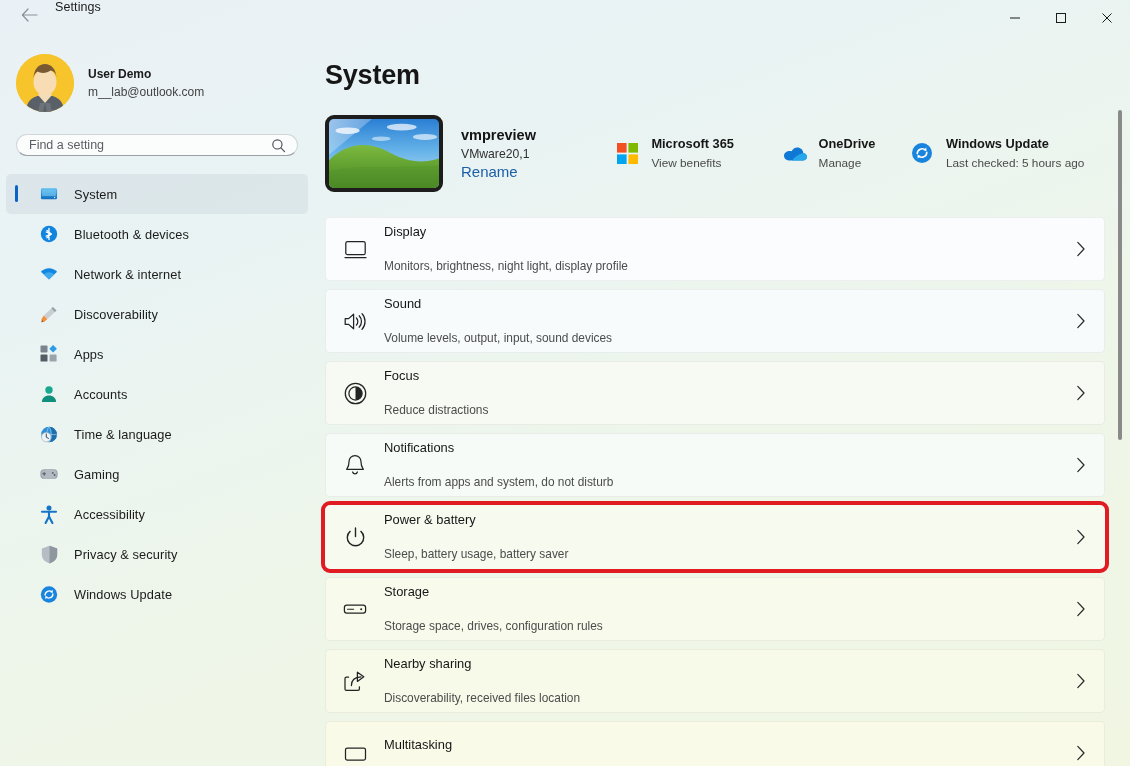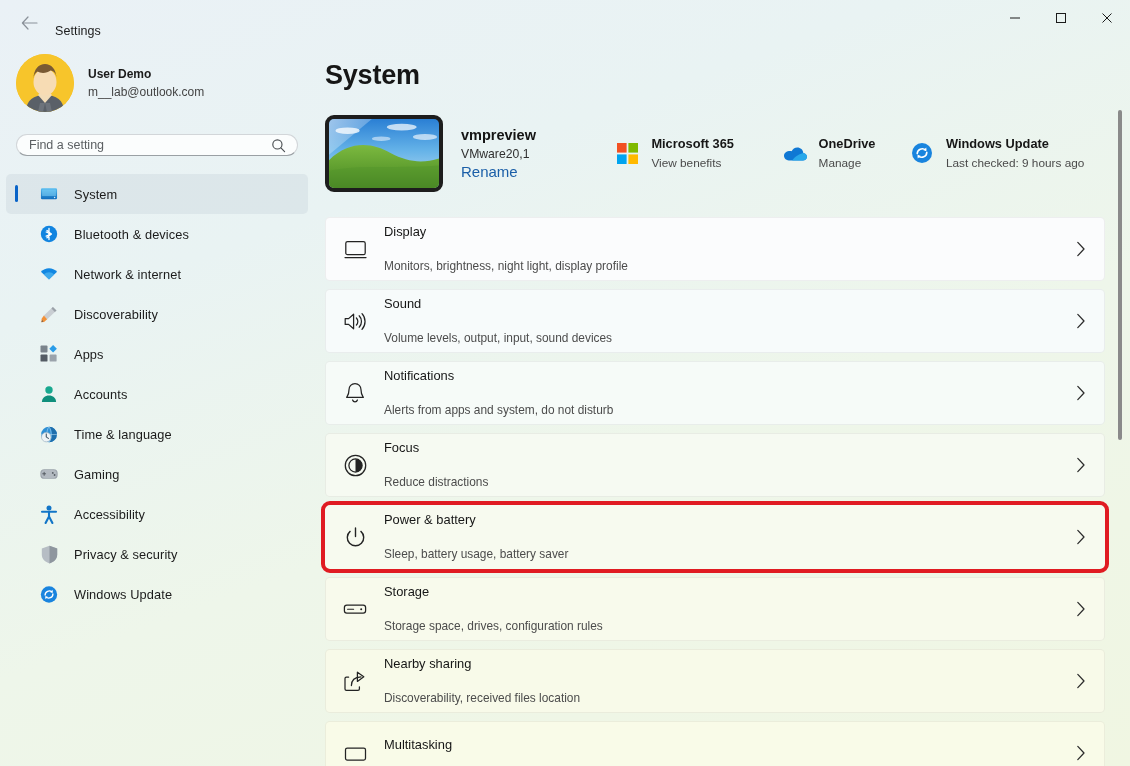--- a/index.html
+++ b/index.html
@@ -21,21 +21,21 @@
     overflow: hidden;
   }
 
   
   #titlebar {
     position: absolute;
     top: 0; left: 0;
     width: 1130px;
     height: 38px;
     display: flex;
-    align-items: flex-end;
+    align-items: flex-start;
     z-index: 30;
   }
   .tb-back {
     width: 34px; height: 30px;
     margin-left: 12px;
     display: flex; align-items: center; justify-content: center;
     border-radius: 4px;
     cursor: pointer;
   }
   .tb-back svg { display: block; }
@@ -556,21 +556,21 @@
           <svg width="22" height="22" viewBox="0 0 22 22">
             <circle cx="11" cy="11" r="10" fill="#1984de"></circle>
             <path d="M6.2 11.6 a5 5 0 0 1 8.4-3.5" fill="none" stroke="#ffffff" stroke-width="1.6" stroke-linecap="round"></path>
             <path d="M15.8 10.4 a5 5 0 0 1 -8.4 3.5" fill="none" stroke="#ffffff" stroke-width="1.6" stroke-linecap="round"></path>
             <path d="M15.3 5.4 l.1 3.1 l-3.1-.2z" fill="#ffffff"></path>
             <path d="M6.7 16.6 l-.1-3.1 l3.1 .2z" fill="#ffffff"></path>
           </svg>
         </span>
         <span class="ql-text">
           <span class="ql-title">Windows Update</span>
-          <span class="ql-sub">Last checked: 9 hours ago</span>
+          <span class="ql-sub">Last checked: 5 hours ago</span>
         </span>
       </div>
 
     </div>
 
     <div id="cards">
         <div class="card" style="background: rgb(251, 252, 253);">
           <span class="card-ico">
             <svg width="23" height="21" viewBox="0 0 23 21">
               <rect x="1.8" y="2.5" width="19.4" height="13.2" rx="1.8" fill="none" stroke="#232323" stroke-width="1.25"></rect>
@@ -599,55 +599,55 @@
           <div class="card-txt">
             <div class="card-title">Sound</div>
             <div class="card-sub">Volume levels, output, input, sound devices</div>
           </div>
           <span class="card-chev">
             <svg width="10" height="16" viewBox="0 0 10 16">
               <path d="M1.8 1.4 L8 8 L1.8 14.6" fill="none" stroke="#2b2b2b" stroke-width="1.25" stroke-linecap="round" stroke-linejoin="round"></path>
             </svg>
           </span>
         </div>
+        <div class="card" style="background: rgb(246, 250, 242);">
+          <span class="card-ico">
+            <svg width="23" height="23" viewBox="0 0 23 23">
+              <circle cx="11.5" cy="11.5" r="10.2" fill="none" stroke="#232323" stroke-width="1.25"></circle>
+              <circle cx="11.5" cy="11.5" r="6.6" fill="none" stroke="#232323" stroke-width="1.25"></circle>
+              <path d="M11.5 4.9 a6.6 6.6 0 0 1 0 13.2z" fill="#232323"></path>
+            </svg>
+          </span>
+          <div class="card-txt">
+            <div class="card-title">Focus</div>
+            <div class="card-sub">Reduce distractions</div>
+          </div>
+          <span class="card-chev">
+            <svg width="10" height="16" viewBox="0 0 10 16">
+              <path d="M1.8 1.4 L8 8 L1.8 14.6" fill="none" stroke="#2b2b2b" stroke-width="1.25" stroke-linecap="round" stroke-linejoin="round"></path>
+            </svg>
+          </span>
+        </div>
         <div class="card" style="background: rgb(246, 251, 248);">
           <span class="card-ico">
             <svg width="20" height="22" viewBox="0 0 20 22">
               <path d="M10 1.6 c-3.6 0-6 2.6-6 6.1 c0 5.2-1.8 6.6-2.4 7.6 h16.8 c-.6-1-2.4-2.4-2.4-7.6 c0-3.5-2.4-6.1-6-6.1z" fill="none" stroke="#232323" stroke-width="1.25" stroke-linejoin="round"></path>
               <path d="M7.6 18 a2.5 2.5 0 0 0 4.8 0" fill="none" stroke="#232323" stroke-width="1.25" stroke-linecap="round"></path>
             </svg>
           </span>
           <div class="card-txt">
             <div class="card-title">Notifications</div>
             <div class="card-sub">Alerts from apps and system, do not disturb</div>
           </div>
           <span class="card-chev">
             <svg width="10" height="16" viewBox="0 0 10 16">
               <path d="M1.8 1.4 L8 8 L1.8 14.6" fill="none" stroke="#2b2b2b" stroke-width="1.25" stroke-linecap="round" stroke-linejoin="round"></path>
             </svg>
           </span>
         </div>
-        <div class="card" style="background: rgb(246, 250, 242);">
-          <span class="card-ico">
-            <svg width="23" height="23" viewBox="0 0 23 23">
-              <circle cx="11.5" cy="11.5" r="10.2" fill="none" stroke="#232323" stroke-width="1.25"></circle>
-              <circle cx="11.5" cy="11.5" r="6.6" fill="none" stroke="#232323" stroke-width="1.25"></circle>
-              <path d="M11.5 4.9 a6.6 6.6 0 0 1 0 13.2z" fill="#232323"></path>
-            </svg>
-          </span>
-          <div class="card-txt">
-            <div class="card-title">Focus</div>
-            <div class="card-sub">Reduce distractions</div>
-          </div>
-          <span class="card-chev">
-            <svg width="10" height="16" viewBox="0 0 10 16">
-              <path d="M1.8 1.4 L8 8 L1.8 14.6" fill="none" stroke="#2b2b2b" stroke-width="1.25" stroke-linecap="round" stroke-linejoin="round"></path>
-            </svg>
-          </span>
-        </div>
         <div class="card highlighted" style="background: rgb(247, 250, 239);">
           <span class="card-ico">
             <svg width="23" height="23" viewBox="0 0 23 23">
               <path d="M6.1 5.4 a8.2 8.2 0 1 0 10.8 0" fill="none" stroke="#232323" stroke-width="1.4" stroke-linecap="round"></path>
               <path d="M11.5 1.9 V10.6" fill="none" stroke="#232323" stroke-width="1.4" stroke-linecap="round"></path>
             </svg>
           </span>
           <div class="card-txt">
             <div class="card-title">Power &amp; battery</div>
             <div class="card-sub">Sleep, battery usage, battery saver</div>

